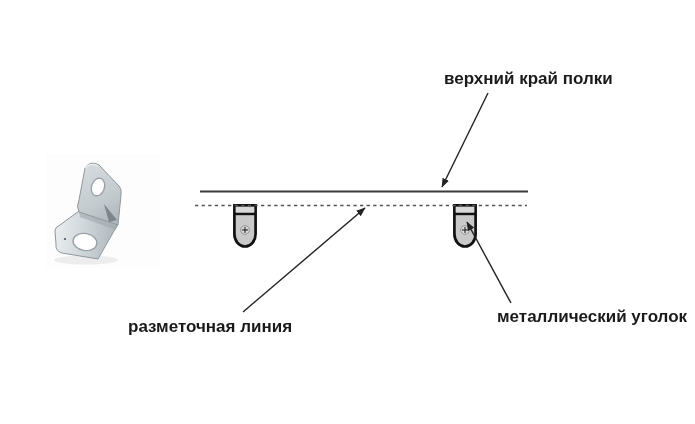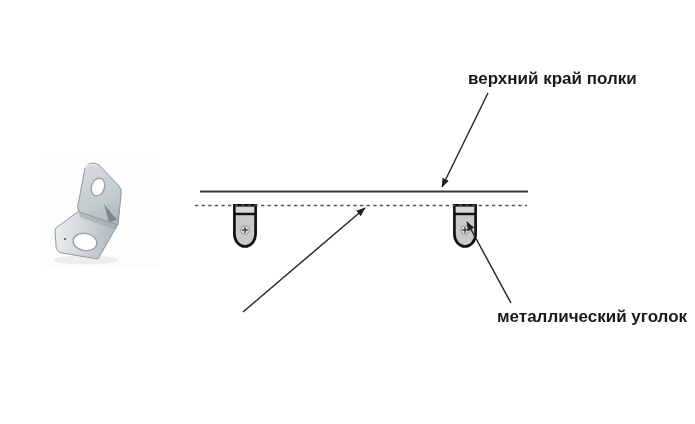--- a/index.html
+++ b/index.html
@@ -12,21 +12,21 @@
   }
   .stage svg{position:absolute;left:0;top:0;}
   .label{
     position:absolute;
     color:#1a1a1a;
     font-size:17px;
     font-weight:bold;
     line-height:19px;
     white-space:nowrap;
   }
-  .label-shelf-edge{left:468px;top:69px;}
+  .label-shelf-edge{left:444px;top:69px;}
   .label-marking-line{left:128px;top:317px;}
   .label-metal-bracket{left:497px;top:307px;}
 </style>
 </head>
 <body>
 
 <div class="stage">
 
   <svg width="695" height="424" viewBox="0 0 695 424">
     <defs>
@@ -102,16 +102,17 @@
 
     <line x1="488" y1="93" x2="442" y2="187" stroke="#222222" stroke-width="1.4" marker-end="url(#ah)"></line>
 
     <line x1="243" y1="312" x2="365" y2="208" stroke="#222222" stroke-width="1.4" marker-end="url(#ah)"></line>
 
     <line x1="511" y1="303" x2="467" y2="222" stroke="#222222" stroke-width="1.4" marker-end="url(#ah)"></line>
   </svg>
 
   <div class="label label-shelf-edge">верхний край полки</div>
 
+  <div class="label label-marking-line">разметочная линия</div>
 
   <div class="label label-metal-bracket">металлический уголок</div>
 
 </div>
 
 </body></html>

